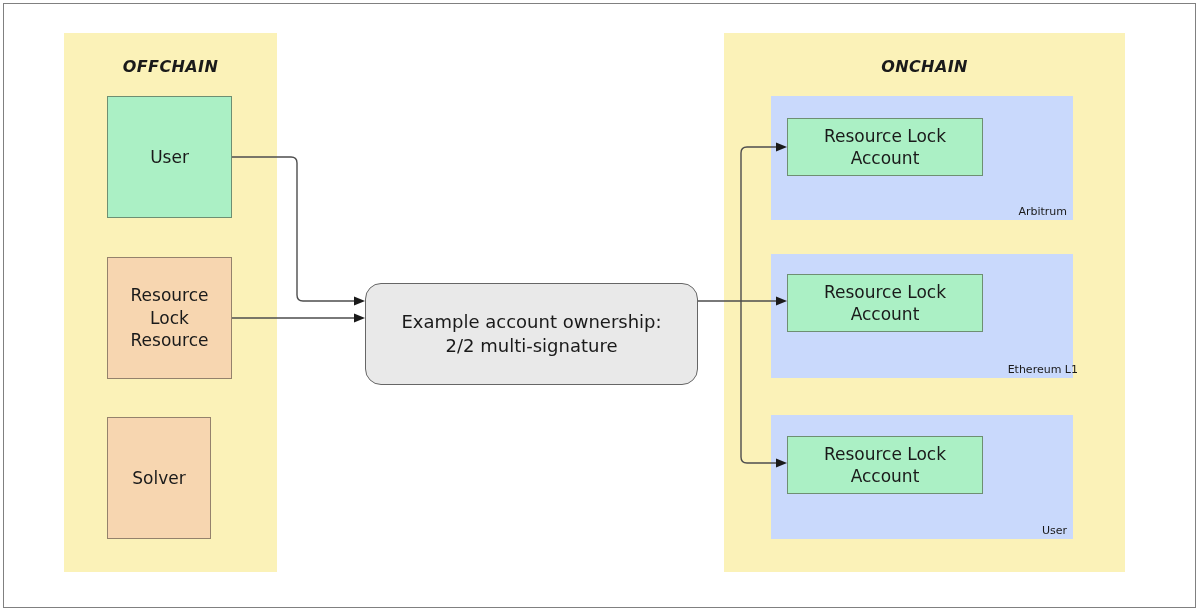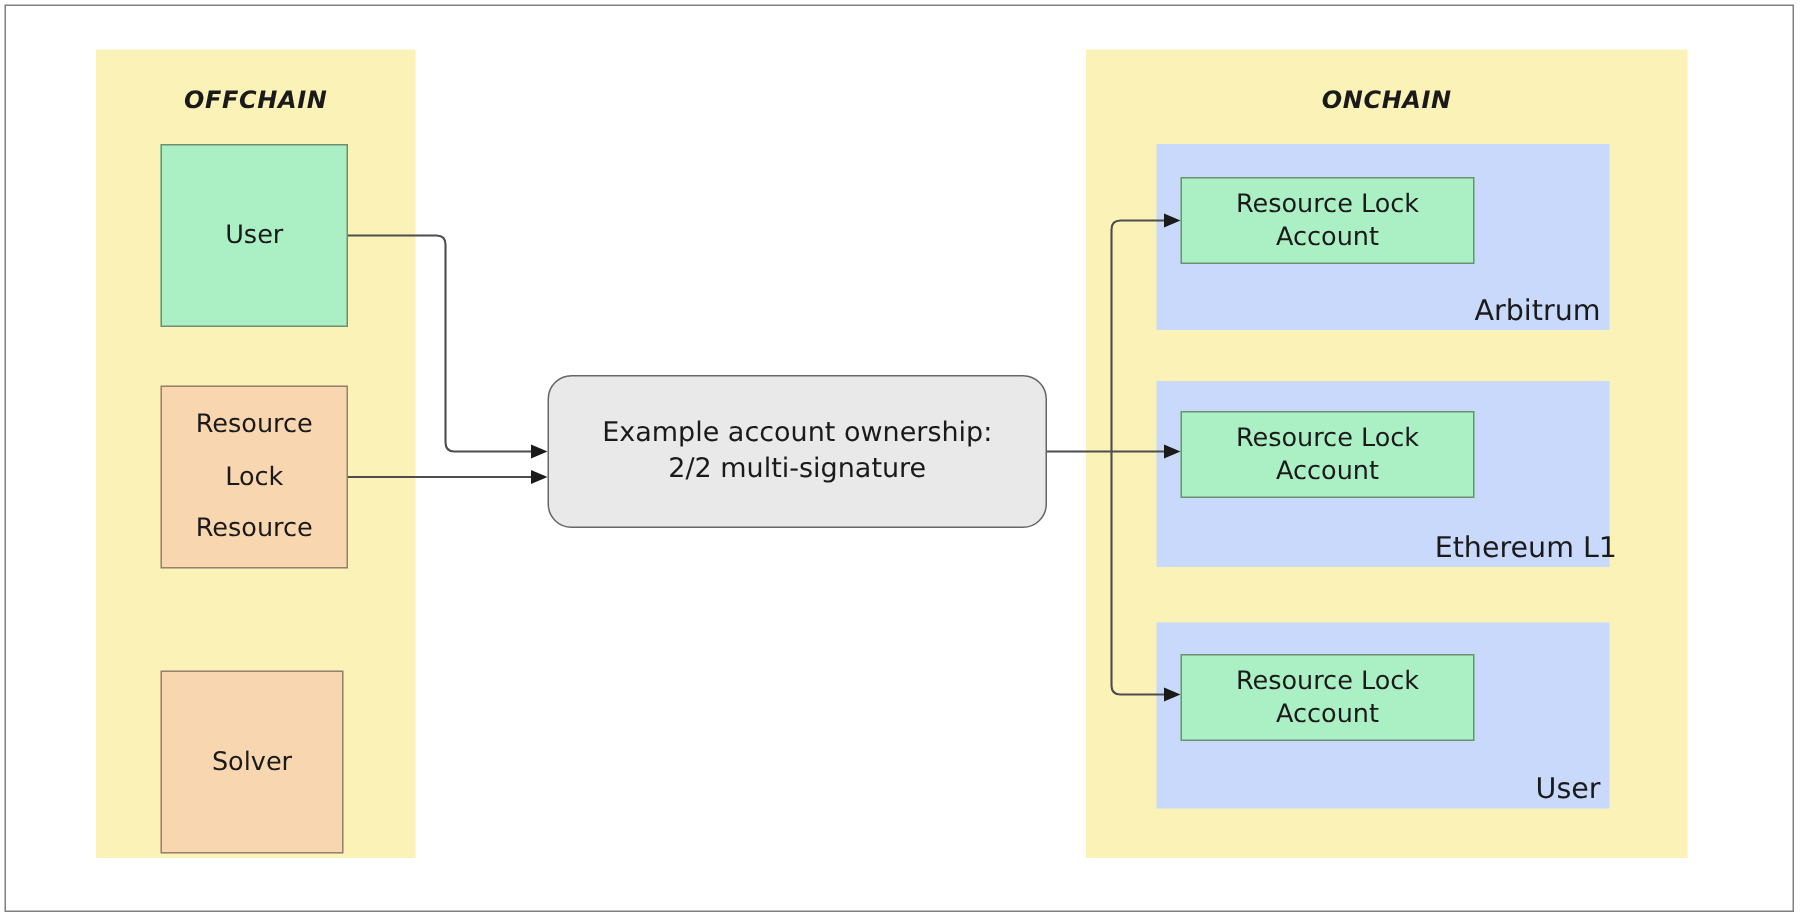--- a/index.html
+++ b/index.html
@@ -63,31 +63,32 @@
   }
   .node-orange {
     background: #f7d6b0;
     border: 1px solid #94826c;
   }
   .node-gray {
     background: #e9e9e9;
     border: 1px solid #666666;
     border-radius: 16px;
     font-size: 18px;
+    margin-top: 33px;
   }
   .chain-box {
     position: absolute;
     background: #c9d9fc;
     box-sizing: border-box;
   }
   .chain-label {
     position: absolute;
     right: 6px;
     bottom: 2px;
-    font-size: 19px;
+    font-size: 11px;
     color: #1a1a1a;
     white-space: nowrap;
   }
   .chain-label.overflow {
     right: -5px;
   }
   #wires {
     position: absolute;
     left: 0;
     top: 0;
@@ -113,27 +114,27 @@
   <div class="frame-border"></div>
 
   <div class="zone" style="left:64px; top:33px; width:213px; height:539px;">
     <div class="zone-title">OFFCHAIN</div>
   </div>
 
   <div class="node node-green" style="left:107px; top:96px; width:125px; height:122px;">
     <span>User</span>
   </div>
 
-  <div class="node node-orange" style="left:107px; top:257px; width:125px; height:122px; flex-direction:column;gap:12px;">
+  <div class="node node-orange" style="left:107px; top:257px; width:125px; height:122px; flex-direction:column;">
     <span>Resource</span>
     <span>Lock</span>
     <span>Resource</span>
   </div>
 
-  <div class="node node-orange" style="left:107px; top:417px; width:122px; height:122px;margin-top:30px;">
+  <div class="node node-orange" style="left:107px; top:417px; width:104px; height:122px;">
     <span>Solver</span>
   </div>
 
   <div class="node node-gray" style="left:365px; top:250px; width:333px; height:102px; flex-direction:column;">
     <span>Example account ownership:</span>
     <span>2/2 multi-signature</span>
   </div>
 
   <div class="zone" style="left:724px; top:33px; width:401px; height:539px;">
     <div class="zone-title">ONCHAIN</div>

